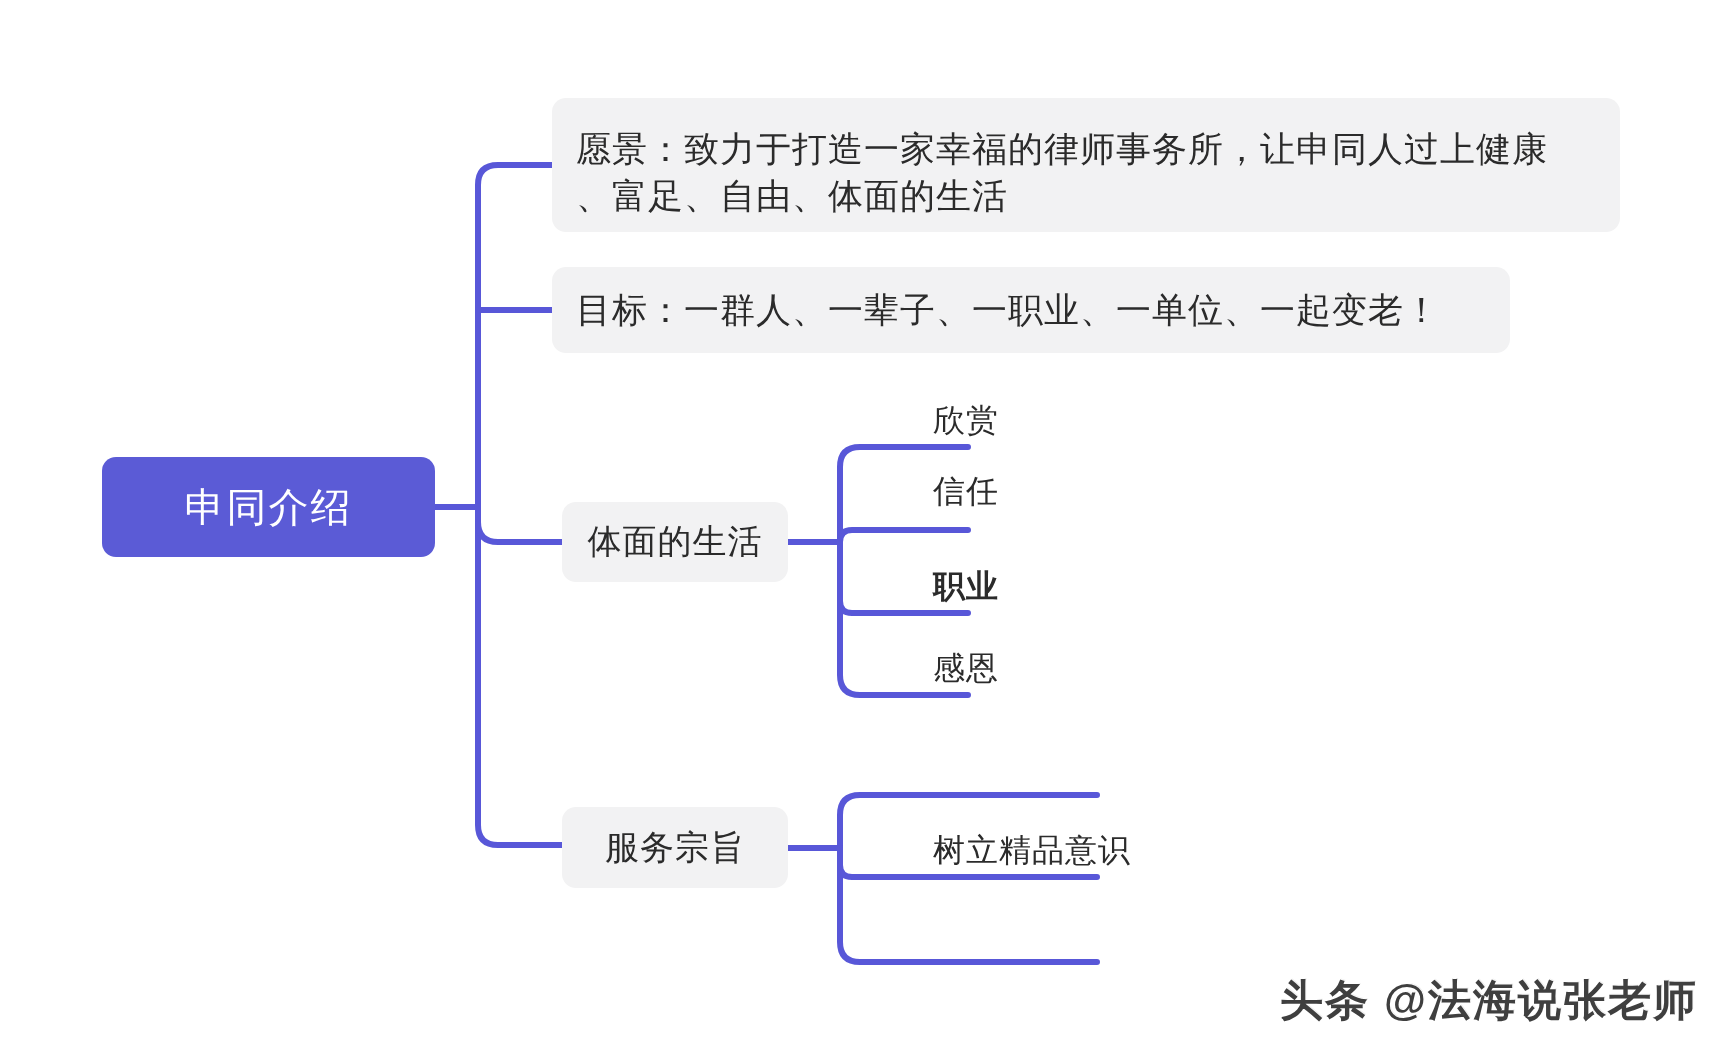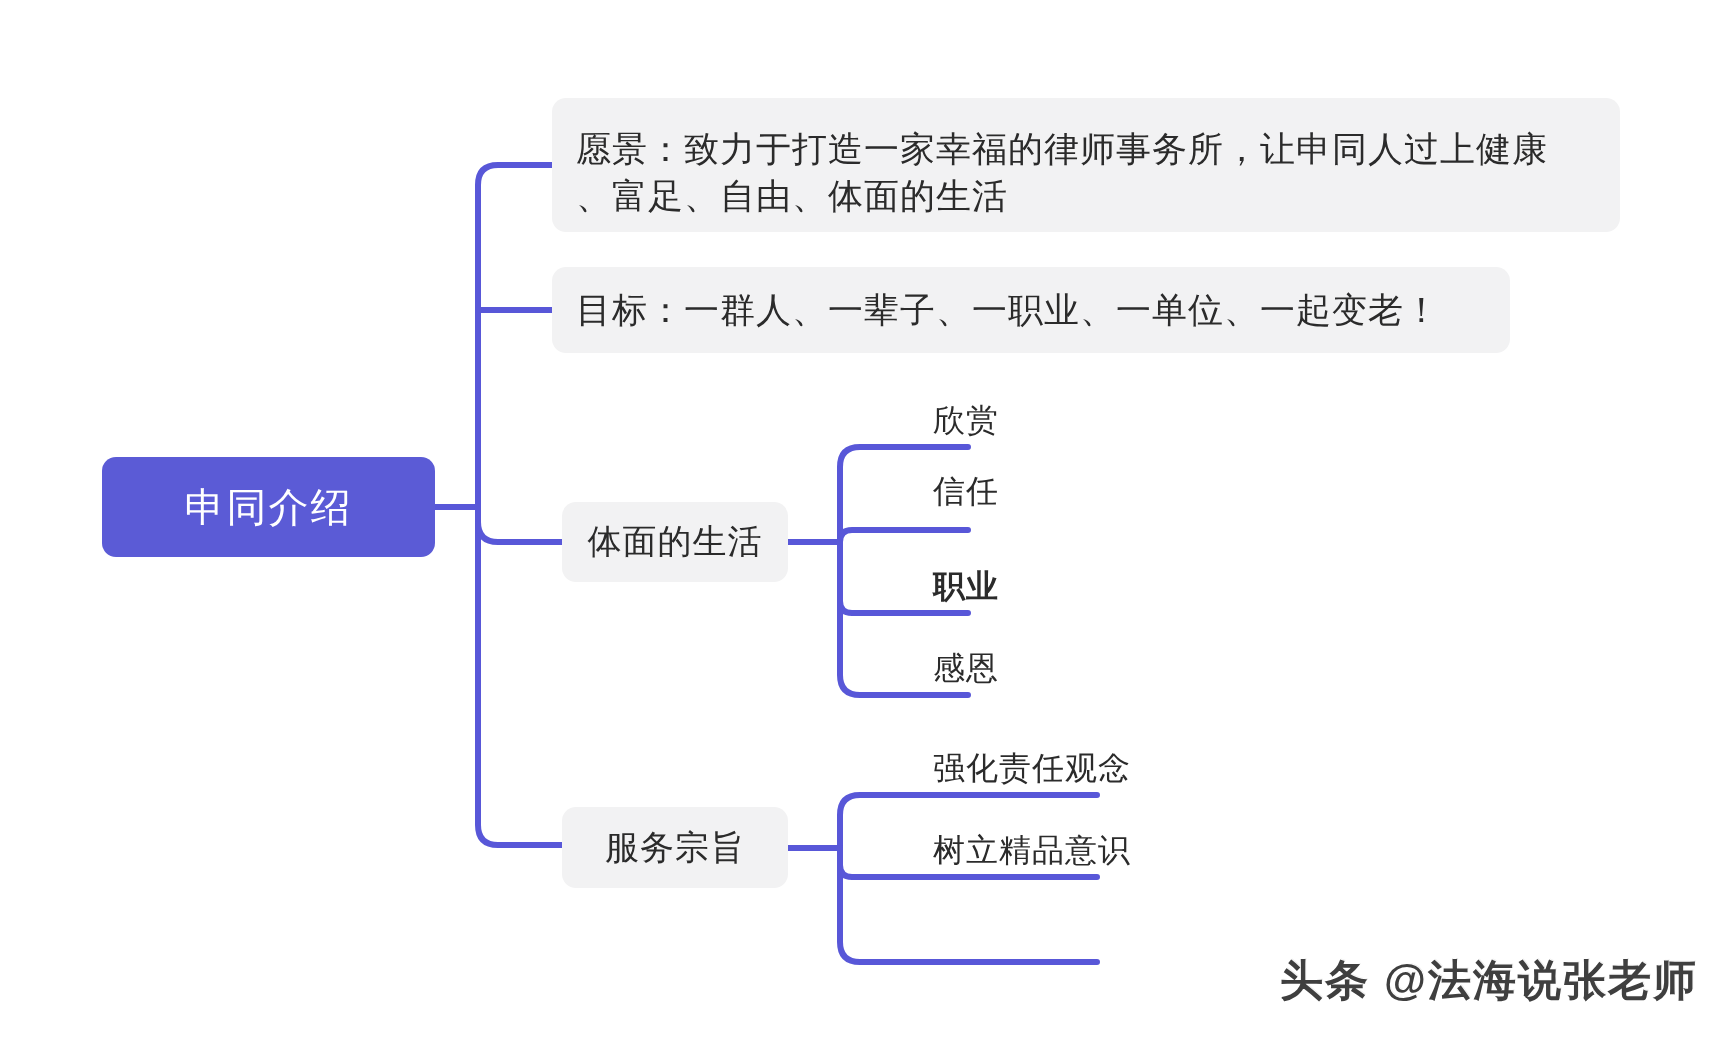--- a/index.html
+++ b/index.html
@@ -43,21 +43,21 @@
     left:562px;top:807px;width:226px;height:81px;
     font-size:34px;justify-content:center;letter-spacing:1px;
   }
   .leaf{
     position:absolute;left:893px;height:40px;line-height:40px;
     font-size:32px;color:#2B2B2B;letter-spacing:1px;white-space:nowrap;margin-left:40px;
   }
   .leafA0{top:400px;} .leafA1{top:471px;} .leafA2{top:566px;font-weight:bold;} .leafA3{top:648px;}
   .leafB0{top:748px;} .leafB1{top:830px;} .leafB2{top:915px;}
   .watermark{
-    position:absolute;right:22px;top:952px;
+    position:absolute;right:22px;top:972px;
     font-size:43px;font-weight:700;color:#3F3F3F;letter-spacing:2px;
     text-shadow:1px 1px 0 #ffffff,-1px -1px 0 #ffffff,1px -1px 0 #f0f0f0;
     white-space:nowrap;
   }
 </style>
 </head>
 <body>
 
 <div class="stage">
 
@@ -94,18 +94,17 @@
 
   <div class="node graybox philosophy">体面的生活</div>
 
   <div class="node graybox service">服务宗旨</div>
 
   <div class="leaf leafA0">欣赏</div>
   <div class="leaf leafA1">信任</div>
   <div class="leaf leafA2">职业</div>
   <div class="leaf leafA3">感恩</div>
 
-  <div class="leaf leafB0">强化责任观念</div>
   <div class="leaf leafB1">树立精品意识</div>
 
   <div class="watermark">头条 @法海说张老师</div>
 
 </div>
 
 </body></html>

